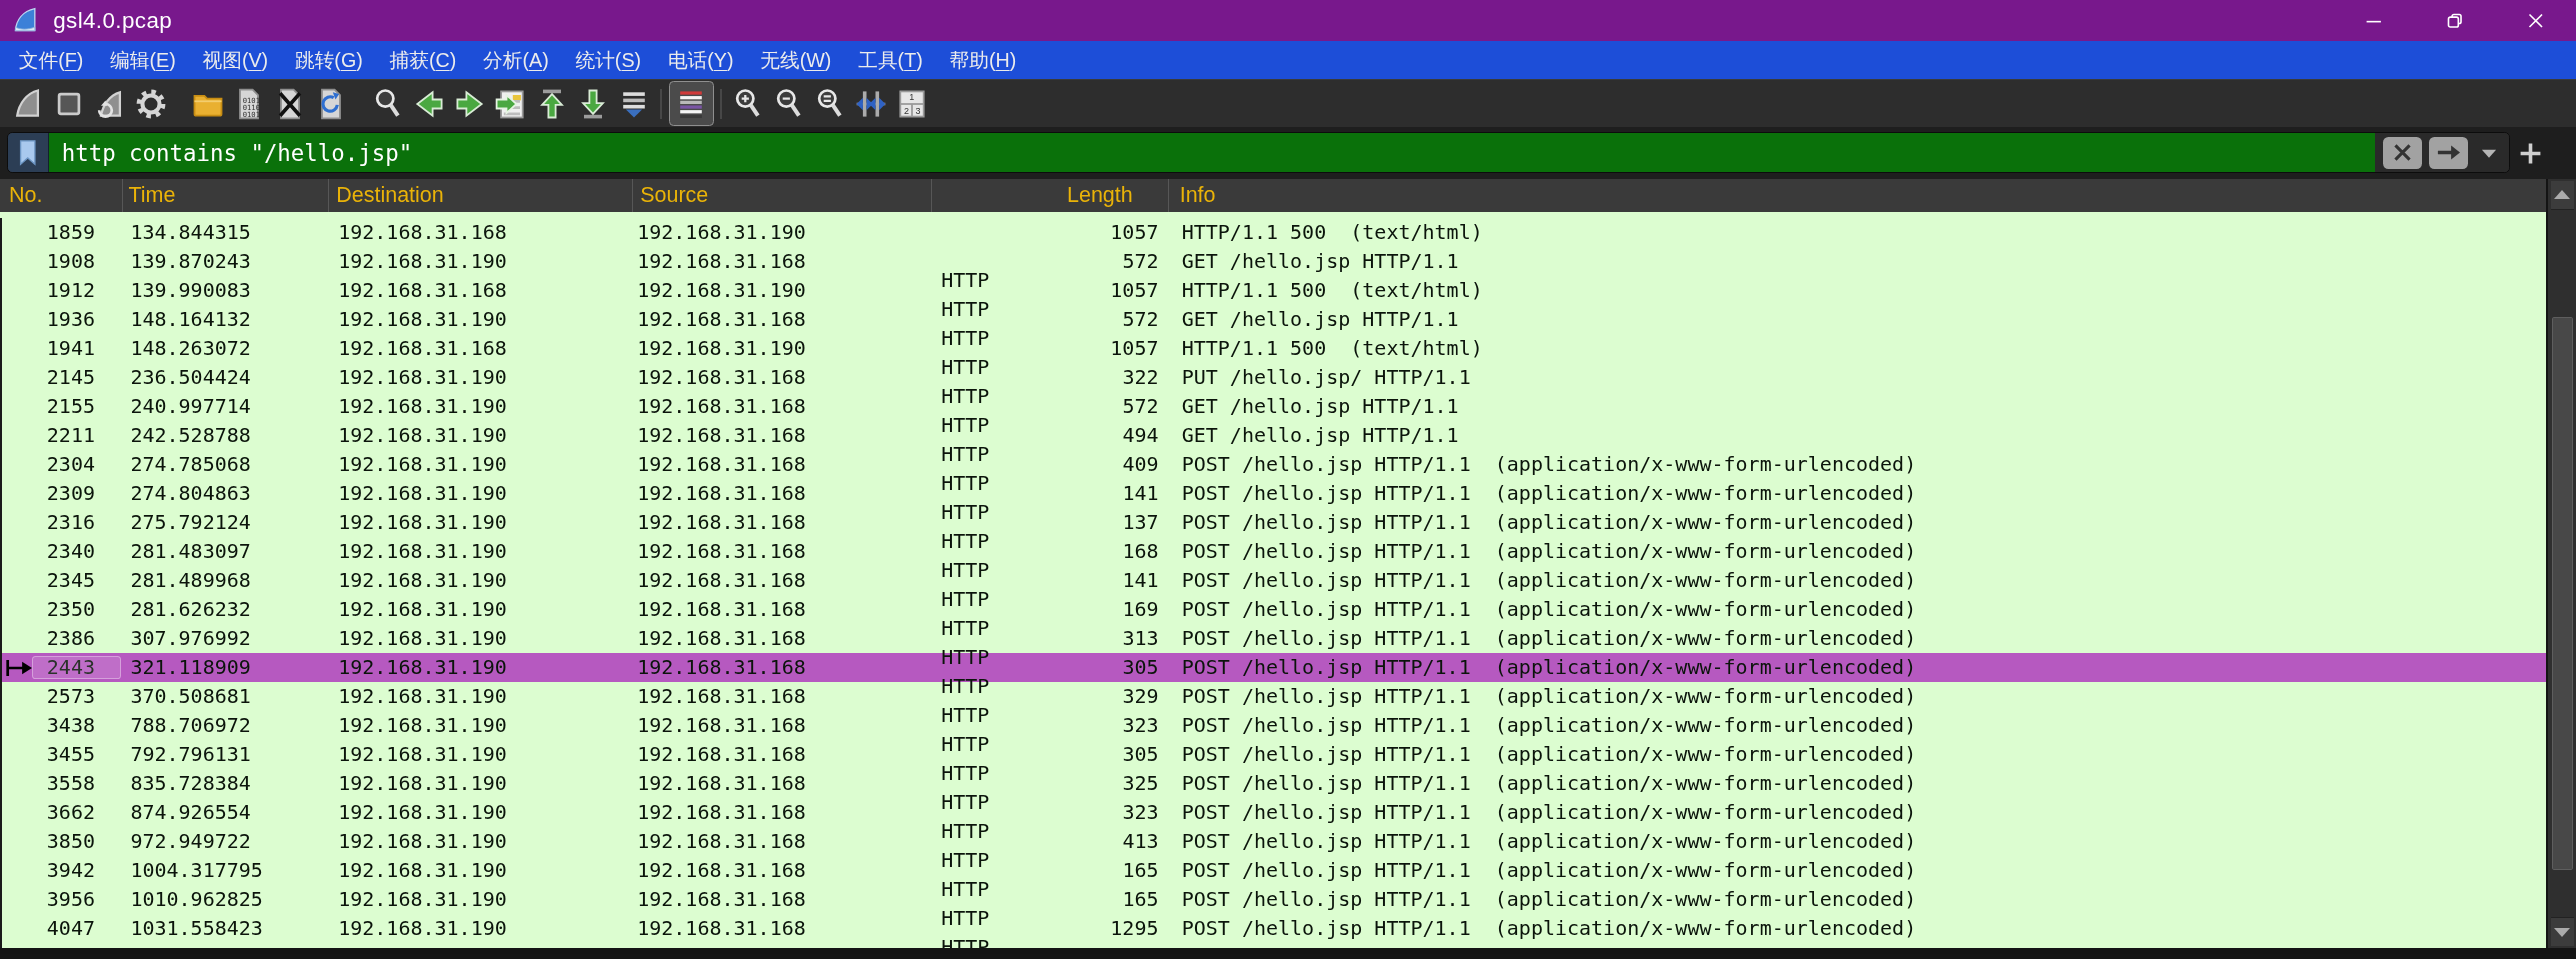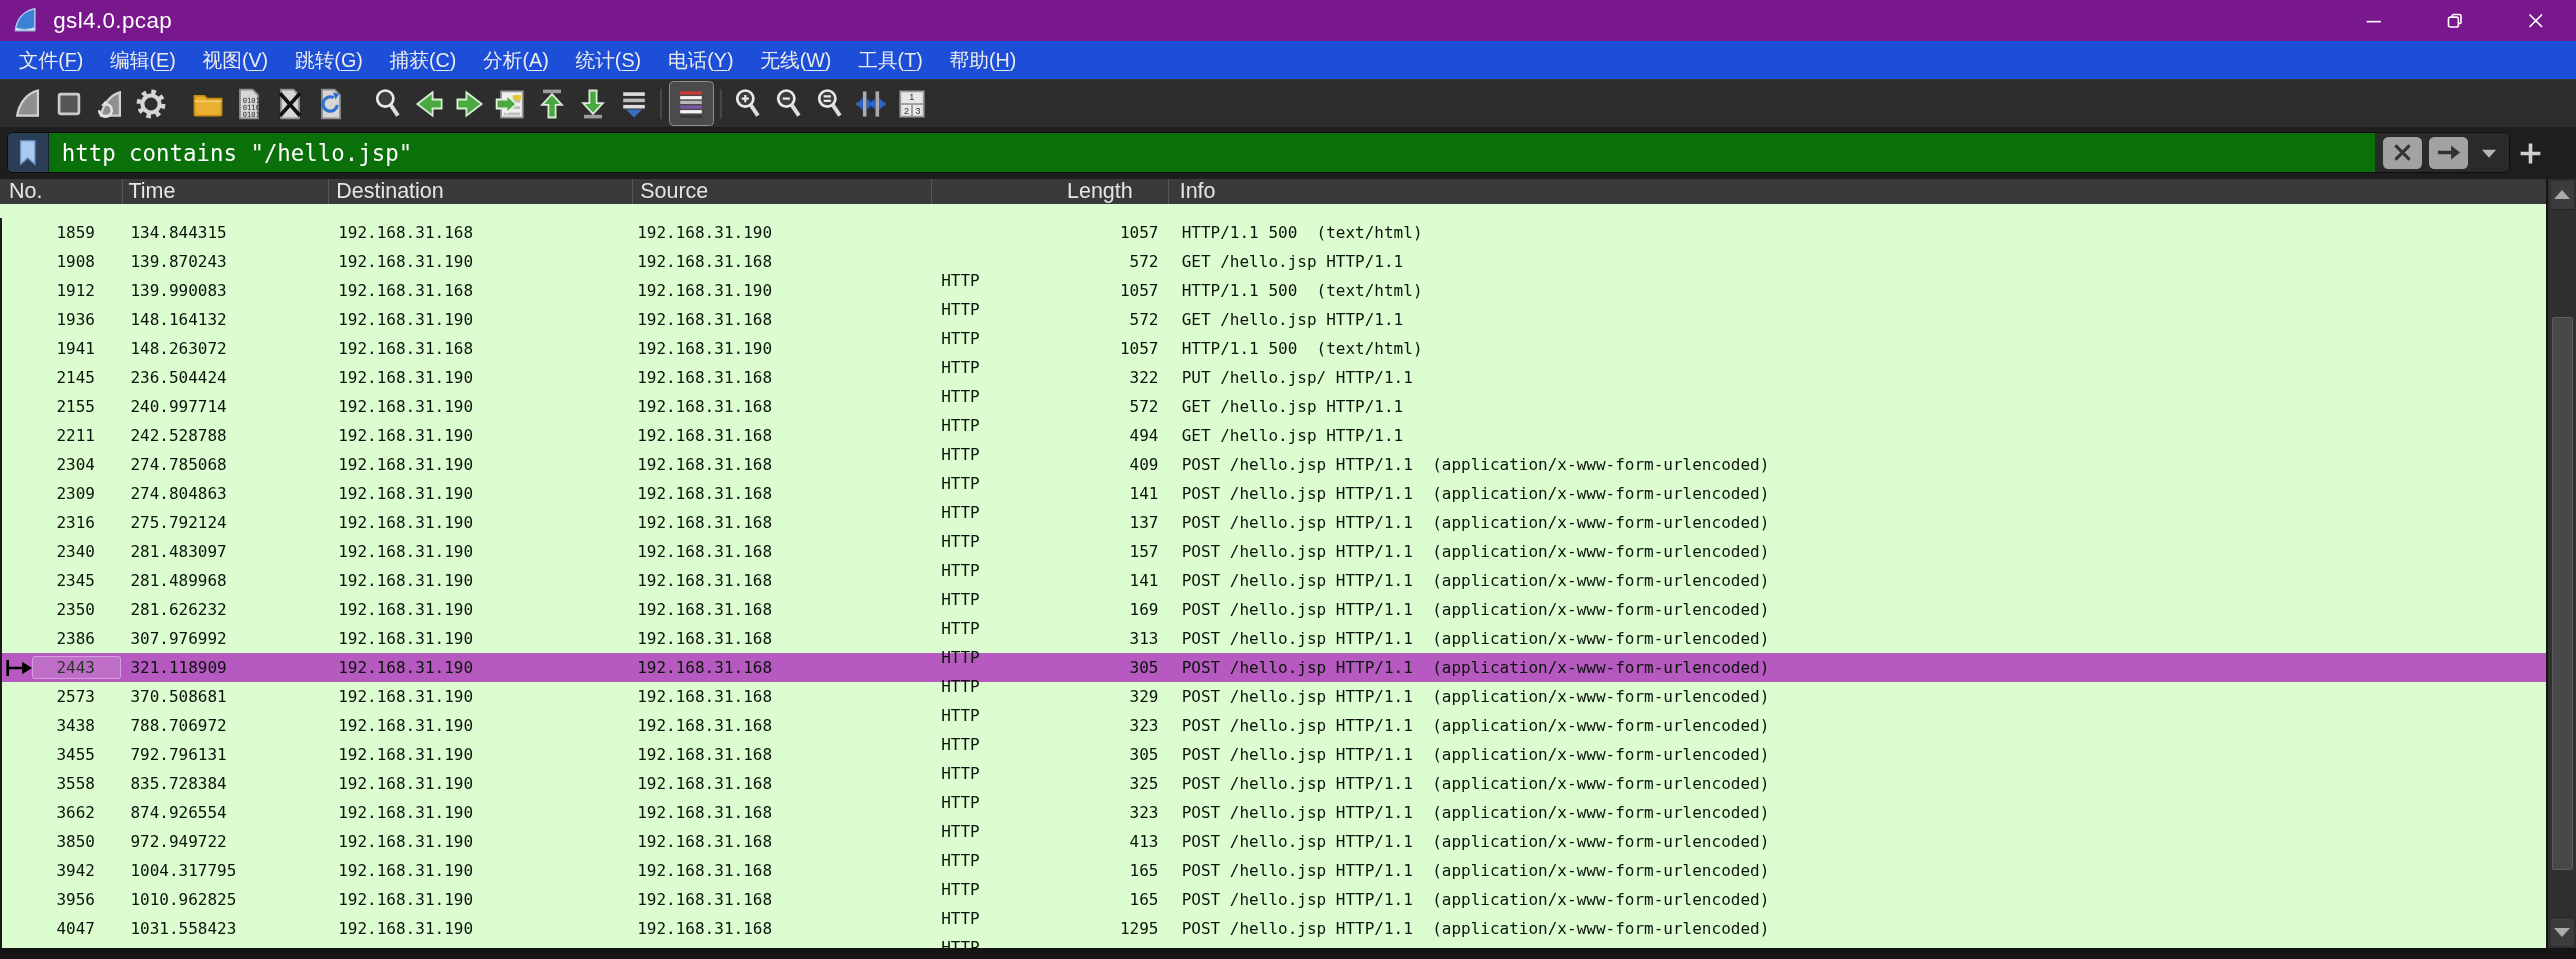--- a/index.html
+++ b/index.html
@@ -35,24 +35,24 @@
   .filter-field { flex:1; background:#0a710a; display:flex; align-items:center; }
   .filter-field input { width:100%; background:transparent; border:none; outline:none; color:#ffffff;
                         font-family:"DejaVu Sans Mono", monospace; font-size:22.4px; padding-left:12.5px; }
   .filter-tools { background:#2a2a2a; display:flex; align-items:center; padding:0 7.2px; gap:7.2px; }
   .ft-btn { width:39px; height:32px; background:#a2a2a2; border-radius:5.4px; display:flex; align-items:center; justify-content:center; }
   .ft-dd { width:27px; height:32px; display:flex; align-items:center; justify-content:center; }
   .plus-btn { position:absolute; right:29px; top:9px; width:34px; height:34px; display:flex; align-items:center; justify-content:center; }
 
   
   .main { position:relative; height:775px; background:#dcfdd0; }
-  .header-row { height:25px; width:2546px; background:#3a3a3a; display:flex; color:#e5e5e5; font-size:21.5px; }
+  .header-row { height:33px; width:2546px; background:#3a3a3a; display:flex; color:#eab308; font-size:21.5px; }
   .hc { display:flex; align-items:center; padding-left:9px; border-right:1.8px solid #575757; }
   .rows { position:absolute; top:39px; left:0; width:2546px; bottom:0; overflow:hidden;
-          font-family:"DejaVu Sans Mono", monospace; font-size:16px; color:#0b140b;
+          font-family:"DejaVu Sans Mono", monospace; font-size:20px; color:#0b140b;
           background:#dcfdd0; border-left:2.7px solid #1a1a1a; }
   .prow { display:flex; height:29px; line-height:29px; white-space:pre; }
   .prow.sel { background:#b659c0; }
   .c-no   { width:123px; text-align:right; padding-right:30px; position:relative; }
   .c-time { width:206px; padding-left:5.4px; }
   .c-src  { width:299px; padding-left:7.2px; }
   .c-dst  { width:304px; padding-left:7.2px; }
   .c-proto{ width:126px; padding-left:7.2px;margin-top:48px; }
   .c-len  { width:111px; text-align:right; padding-right:12.5px; }
   .c-info { flex:1; padding-left:10.7px; overflow:hidden; }
@@ -321,21 +321,21 @@
       <div class="prow"><div class="c-no">1908</div><div class="c-time">139.870243</div><div class="c-src">192.168.31.190</div><div class="c-dst">192.168.31.168</div><div class="c-proto">HTTP</div><div class="c-len">572</div><div class="c-info">GET /hello.jsp HTTP/1.1</div></div>
       <div class="prow"><div class="c-no">1912</div><div class="c-time">139.990083</div><div class="c-src">192.168.31.168</div><div class="c-dst">192.168.31.190</div><div class="c-proto">HTTP</div><div class="c-len">1057</div><div class="c-info">HTTP/1.1 500  (text/html)</div></div>
       <div class="prow"><div class="c-no">1936</div><div class="c-time">148.164132</div><div class="c-src">192.168.31.190</div><div class="c-dst">192.168.31.168</div><div class="c-proto">HTTP</div><div class="c-len">572</div><div class="c-info">GET /hello.jsp HTTP/1.1</div></div>
       <div class="prow"><div class="c-no">1941</div><div class="c-time">148.263072</div><div class="c-src">192.168.31.168</div><div class="c-dst">192.168.31.190</div><div class="c-proto">HTTP</div><div class="c-len">1057</div><div class="c-info">HTTP/1.1 500  (text/html)</div></div>
       <div class="prow"><div class="c-no">2145</div><div class="c-time">236.504424</div><div class="c-src">192.168.31.190</div><div class="c-dst">192.168.31.168</div><div class="c-proto">HTTP</div><div class="c-len">322</div><div class="c-info">PUT /hello.jsp/ HTTP/1.1</div></div>
       <div class="prow"><div class="c-no">2155</div><div class="c-time">240.997714</div><div class="c-src">192.168.31.190</div><div class="c-dst">192.168.31.168</div><div class="c-proto">HTTP</div><div class="c-len">572</div><div class="c-info">GET /hello.jsp HTTP/1.1</div></div>
       <div class="prow"><div class="c-no">2211</div><div class="c-time">242.528788</div><div class="c-src">192.168.31.190</div><div class="c-dst">192.168.31.168</div><div class="c-proto">HTTP</div><div class="c-len">494</div><div class="c-info">GET /hello.jsp HTTP/1.1</div></div>
       <div class="prow"><div class="c-no">2304</div><div class="c-time">274.785068</div><div class="c-src">192.168.31.190</div><div class="c-dst">192.168.31.168</div><div class="c-proto">HTTP</div><div class="c-len">409</div><div class="c-info">POST /hello.jsp HTTP/1.1  (application/x-www-form-urlencoded)</div></div>
       <div class="prow"><div class="c-no">2309</div><div class="c-time">274.804863</div><div class="c-src">192.168.31.190</div><div class="c-dst">192.168.31.168</div><div class="c-proto">HTTP</div><div class="c-len">141</div><div class="c-info">POST /hello.jsp HTTP/1.1  (application/x-www-form-urlencoded)</div></div>
       <div class="prow"><div class="c-no">2316</div><div class="c-time">275.792124</div><div class="c-src">192.168.31.190</div><div class="c-dst">192.168.31.168</div><div class="c-proto">HTTP</div><div class="c-len">137</div><div class="c-info">POST /hello.jsp HTTP/1.1  (application/x-www-form-urlencoded)</div></div>
-      <div class="prow"><div class="c-no">2340</div><div class="c-time">281.483097</div><div class="c-src">192.168.31.190</div><div class="c-dst">192.168.31.168</div><div class="c-proto">HTTP</div><div class="c-len">157</div><div class="c-info">POST /hello.jsp HTTP/1.1  (application/x-www-form-urlencoded)</div></div>
+      <div class="prow"><div class="c-no">2340</div><div class="c-time">281.483097</div><div class="c-src">192.168.31.190</div><div class="c-dst">192.168.31.168</div><div class="c-proto">HTTP</div><div class="c-len">168</div><div class="c-info">POST /hello.jsp HTTP/1.1  (application/x-www-form-urlencoded)</div></div>
       <div class="prow"><div class="c-no">2345</div><div class="c-time">281.489968</div><div class="c-src">192.168.31.190</div><div class="c-dst">192.168.31.168</div><div class="c-proto">HTTP</div><div class="c-len">141</div><div class="c-info">POST /hello.jsp HTTP/1.1  (application/x-www-form-urlencoded)</div></div>
       <div class="prow"><div class="c-no">2350</div><div class="c-time">281.626232</div><div class="c-src">192.168.31.190</div><div class="c-dst">192.168.31.168</div><div class="c-proto">HTTP</div><div class="c-len">169</div><div class="c-info">POST /hello.jsp HTTP/1.1  (application/x-www-form-urlencoded)</div></div>
       <div class="prow"><div class="c-no">2386</div><div class="c-time">307.976992</div><div class="c-src">192.168.31.190</div><div class="c-dst">192.168.31.168</div><div class="c-proto">HTTP</div><div class="c-len">313</div><div class="c-info">POST /hello.jsp HTTP/1.1  (application/x-www-form-urlencoded)</div></div>
       <div class="prow sel"><div class="c-no">2443<svg class="cur-arrow" width="29" height="18" viewBox="0 0 32 20">
             <path d="M4 1 V19 M4 10 H21" stroke="#000" stroke-width="3" fill="none"></path>
             <polygon points="20,3 31,10 20,17" fill="#000"></polygon>
           </svg></div><div class="c-time">321.118909</div><div class="c-src">192.168.31.190</div><div class="c-dst">192.168.31.168</div><div class="c-proto">HTTP</div><div class="c-len">305</div><div class="c-info">POST /hello.jsp HTTP/1.1  (application/x-www-form-urlencoded)</div></div>
       <div class="prow"><div class="c-no">2573</div><div class="c-time">370.508681</div><div class="c-src">192.168.31.190</div><div class="c-dst">192.168.31.168</div><div class="c-proto">HTTP</div><div class="c-len">329</div><div class="c-info">POST /hello.jsp HTTP/1.1  (application/x-www-form-urlencoded)</div></div>
       <div class="prow"><div class="c-no">3438</div><div class="c-time">788.706972</div><div class="c-src">192.168.31.190</div><div class="c-dst">192.168.31.168</div><div class="c-proto">HTTP</div><div class="c-len">323</div><div class="c-info">POST /hello.jsp HTTP/1.1  (application/x-www-form-urlencoded)</div></div>
       <div class="prow"><div class="c-no">3455</div><div class="c-time">792.796131</div><div class="c-src">192.168.31.190</div><div class="c-dst">192.168.31.168</div><div class="c-proto">HTTP</div><div class="c-len">305</div><div class="c-info">POST /hello.jsp HTTP/1.1  (application/x-www-form-urlencoded)</div></div>

